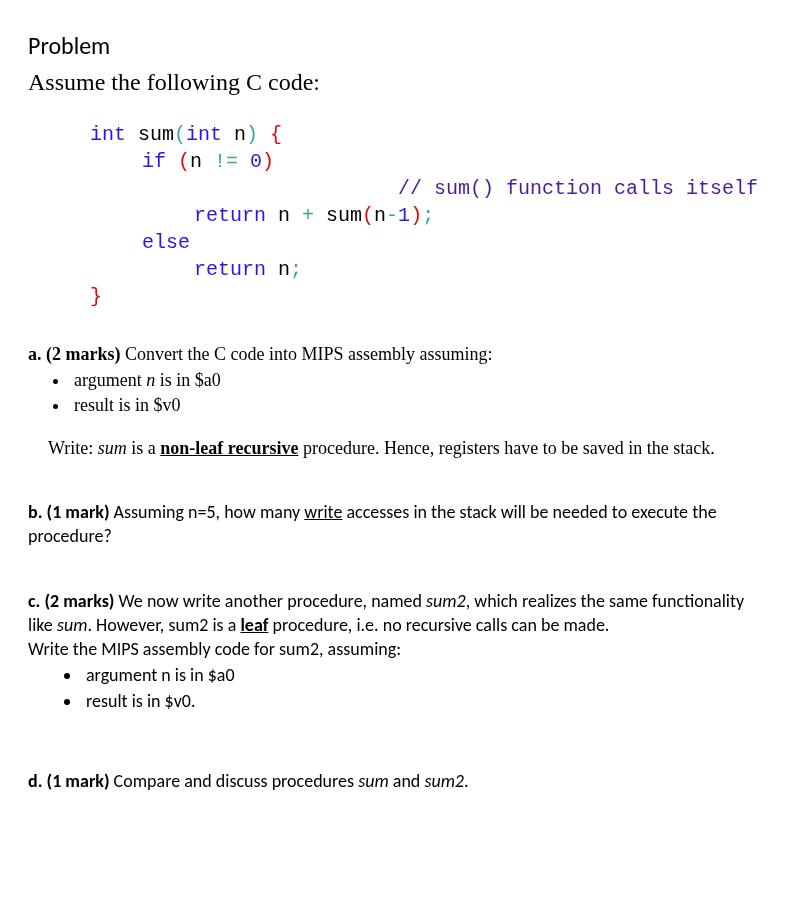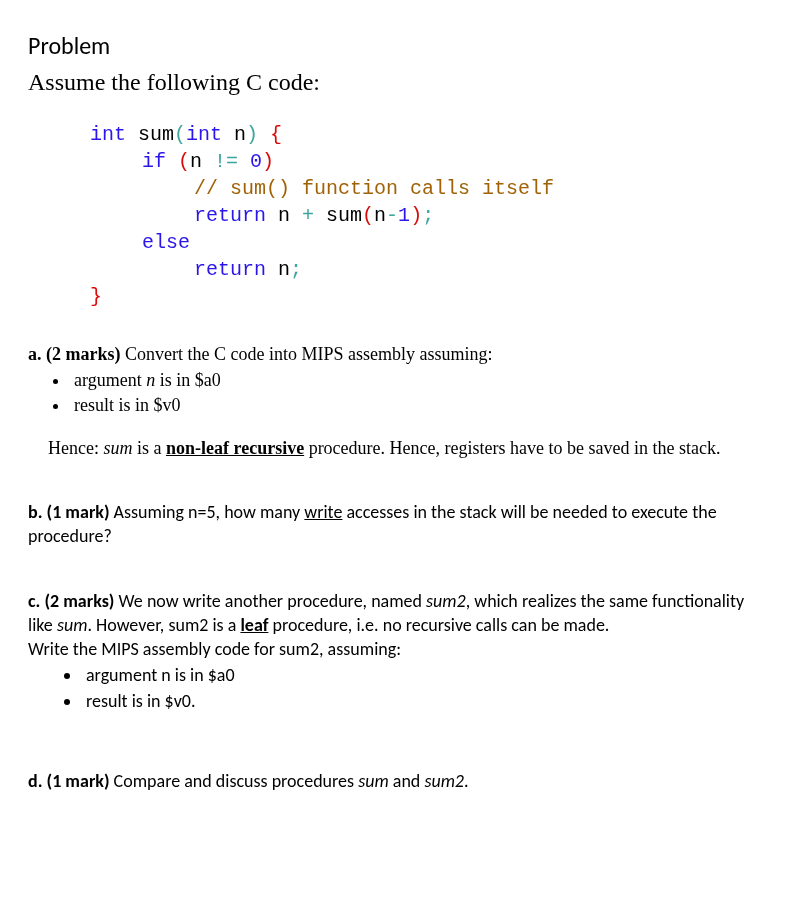--- a/index.html
+++ b/index.html
@@ -33,21 +33,21 @@
       font-size: 20px;
       letter-spacing: 0px;
       line-height: 1.35;
       margin-bottom: 32px;
     }
     .indent1 { padding-left: 52px; }
     .indent2 { padding-left: 104px; }
     .c-blue { color: #2a15ea; }
     .c-red { color: #d90a0a; }
     .c-teal { color: #3ca59e; }
-    .c-comment { color: #a16207; }
+    .c-comment { color: #4c1d95; text-align: right; }
     .part {
       font-family: Georgia, 'Times New Roman', serif;
       font-size: 18px;
       margin-bottom: 40px;
     }
     .part-label {
       font-weight: bold;
     }
     .marks {
       font-weight: bold;
@@ -108,21 +108,21 @@
     <span class="part-label">a.</span>
     <span class="marks">(2 marks)</span><span> Convert the C code into MIPS assembly assuming:</span>
   </div>
   <ul class="bullets">
     <li>
       <span>argument </span><span class="italic">n</span><span> is in $a0</span>
     </li>
     <li>result is in $v0</li>
   </ul>
   <div class="note">
-    <span>Hence: </span><span class="italic">sum</span><span> is a </span><span class="bold underline">non-leaf recursive</span><span> procedure. Hence, registers have to be saved in the stack.</span>
+    <span>Write: </span><span class="italic">sum</span><span> is a </span><span class="bold underline">non-leaf recursive</span><span> procedure. Hence, registers have to be saved in the stack.</span>
   </div>
 </div>
 
 <div class="part part-b">
   <span class="part-label">b.</span>
   <span class="marks">(1 mark)</span><span> Assuming n=5, how many </span><span class="underline">write</span><span> accesses in the stack will be needed to execute the procedure?</span>
 </div>
 
 <div class="part part-c">
   <div>

